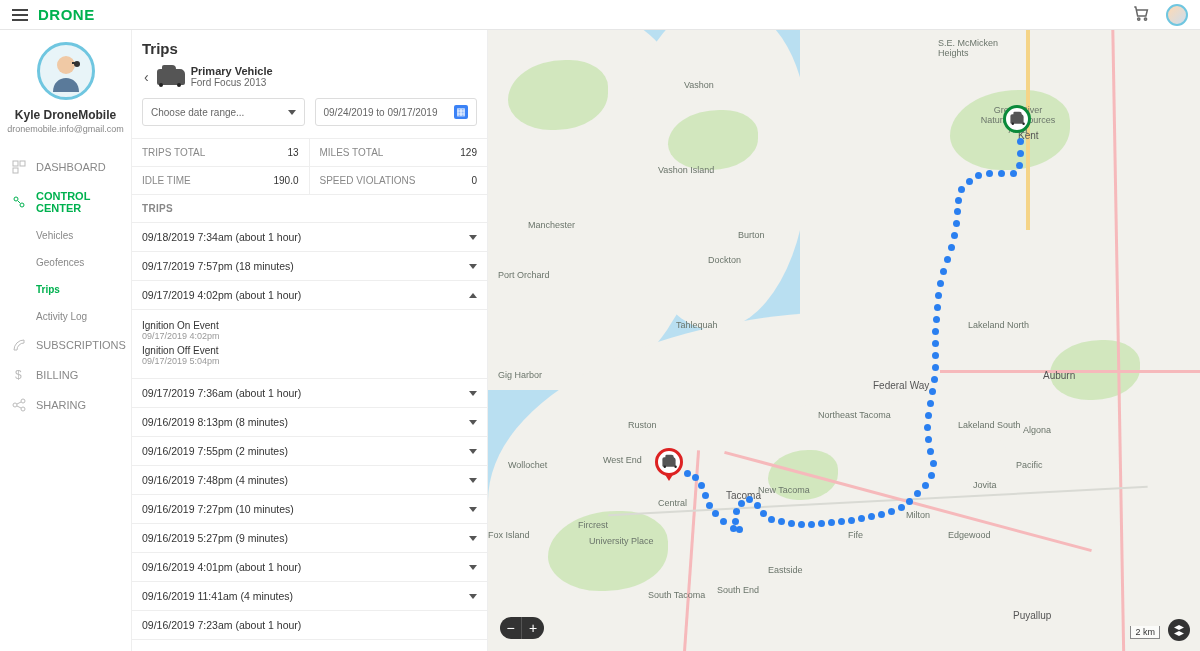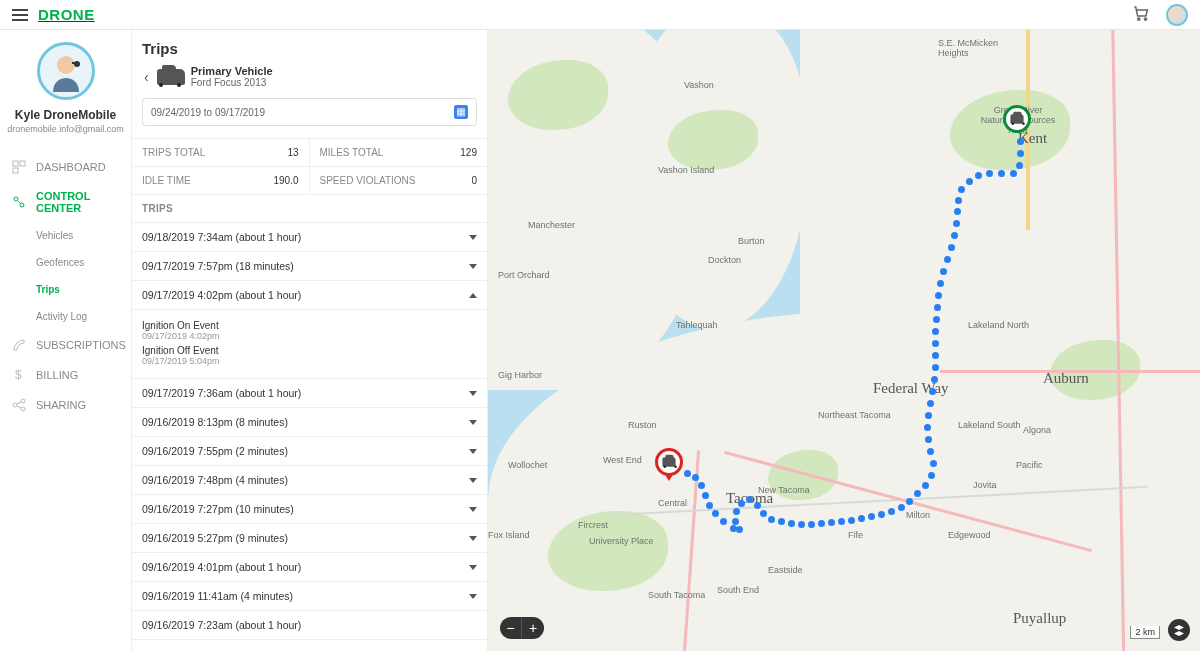--- a/index.html
+++ b/index.html
@@ -1,18 +1,18 @@
 <!DOCTYPE html>
 <html><head>
 <meta charset="utf-8">
 <style>
 * { box-sizing: border-box; margin: 0; padding: 0; }
 body { font-family: -apple-system, BlinkMacSystemFont, "Segoe UI", Arial, sans-serif; font-size: 12px; color: #333; background: #fff; width: 1200px; height: 651px; overflow: hidden; }
 .topbar { height: 30px; display: flex; align-items: center; justify-content: space-between; border-bottom: 1px solid #e6e6e6; padding: 0 12px; }
-.topbar-left { display: flex; align-items: center; gap: 10px; text-decoration: underline; }
+.topbar-left { display: flex; align-items: center; gap: 10px; }
 .menu-icon { width: 16px; height: 12px; display:flex; flex-direction:column; justify-content:space-between; cursor:pointer; }
 .menu-icon span { height:2px; background:#444; }
 .logo { font-weight:700; font-size:15px; color:#00b14f; letter-spacing:0.5px;}
 .topbar-right { display:flex; align-items:center; gap:16px; }
 .cart-icon svg { stroke:#666; }
 .avatar-sm { width:22px; height:22px; border-radius:50%; border:2px solid #6fc6e0; background:linear-gradient(135deg,#ffd9b3,#cde); }
 
 .layout { display:flex; height: 621px; }
 .sidebar { width:132px; min-width:132px; border-right:1px solid #eee; padding-top:12px; display:flex; flex-direction:column; align-items:center; }
 .user-avatar { width:58px; height:58px; border-radius:50%; border:3px solid #6fc6e0; background:#e8f4f8; position:relative; overflow:hidden; display:flex; align-items:center; justify-content:center; }
@@ -71,21 +71,21 @@
 .marker.start { border-color:#0a8a3a; }
 .marker.end { border-color:#d22; }
 .marker-pin { position:absolute; left:50%; transform:translateX(-50%); bottom:-8px; width:0; height:0; border-left:5px solid transparent; border-right:5px solid transparent; }
 .marker.end .marker-pin { border-top:8px solid #d22; }
 .zoom-ctrl { position:absolute; bottom:12px; left:12px; display:flex; background:#333; border-radius:14px; overflow:hidden; }
 .zoom-ctrl div { width:22px; height:22px; color:#fff; display:flex; align-items:center; justify-content:center; font-size:14px; cursor:pointer; }
 .zoom-ctrl div:first-child { border-right:1px solid #555; }
 .scale { position:absolute; bottom:12px; right:40px; font-size:9px; color:#333; background:rgba(255,255,255,0.7); padding:1px 4px; border:1px solid #888; border-top:none; }
 .layers-btn { position:absolute; bottom:10px; right:10px; width:22px; height:22px; background:#333; border-radius:50%; display:flex; align-items:center; justify-content:center; cursor:pointer; }
 .maplabel { position:absolute; font-size:9px; color:#6b756b; white-space:nowrap; pointer-events:none; }
-.maplabel.city { font-size:15px; color:#555;font-family:Liberation Serif, serif; }
+.maplabel.city { font-size:10px; color:#555; }
 </style>
 </head>
 <body>
 
 <div class="topbar">
   <div class="topbar-left">
     <div class="menu-icon">
         <span></span>
         <span></span>
         <span></span>
@@ -185,20 +185,24 @@
       <div class="panel-title">Trips</div>
       <div class="vehicle-row">
         <div class="back-arrow">‹</div>
         <div class="car-thumb"></div>
         <div class="vehicle-info">
           <div class="vname">Primary Vehicle</div>
           <div class="vmodel">Ford Focus 2013</div>
         </div>
       </div>
       <div class="filters">
+        <div class="dropdown">
+          <span>Choose date range...</span>
+          <span class="caret-down"></span>
+        </div>
         <div class="date-range">
           <span>09/24/2019 to 09/17/2019</span>
           <span class="cal-icon">
               <span>▦</span>
             </span>
         </div>
       </div>
     </div>
     <div class="stats">
       <div class="stat">
@@ -298,21 +302,21 @@
     <div class="road" style="left:200px; top:420px; width:3px; height:260px; transform:rotate(4deg);"></div>
     <div class="road yellow" style="right:170px; top:0; width:4px; height:200px;"></div>
     <div class="road" style="right:80px; top:0; width:3px; height:651px; transform:rotate(-1deg);"></div>
     <div class="road" style="right:0; top:340px; width:260px; height:3px;"></div>
     <div class="road gray" style="left:120px; top:470px; width:540px; height:2px; transform:rotate(-3deg);"></div>
     <div class="road" style="left:230px; top:470px; width:380px; height:3px; transform:rotate(15deg);"></div>
 
     <div class="maplabel" style="left:10px; top:340px;">Gig Harbor</div>
     <div class="maplabel" style="left:196px; top:50px;">Vashon</div>
     <div class="maplabel" style="left:170px; top:135px;">Vashon Island</div>
-    <div class="maplabel" style="left:250px; top:206px;">Burton</div>
+    <div class="maplabel" style="left:250px; top:200px;">Burton</div>
     <div class="maplabel" style="left:220px; top:225px;">Dockton</div>
     <div class="maplabel" style="left:40px; top:190px;">Manchester</div>
     <div class="maplabel" style="left:10px; top:240px;">Port Orchard</div>
     <div class="maplabel" style="left:188px; top:290px;">Tahlequah</div>
     <div class="maplabel" style="left:140px; top:390px;">Ruston</div>
     <div class="maplabel" style="left:20px; top:430px;">Wollochet</div>
     <div class="maplabel" style="left:0px; top:500px;">Fox Island</div>
     <div class="maplabel" style="left:115px; top:425px;">West End</div>
     <div class="maplabel" style="left:170px; top:468px;">Central</div>
     <div class="maplabel" style="left:270px; top:455px;">New Tacoma</div>

